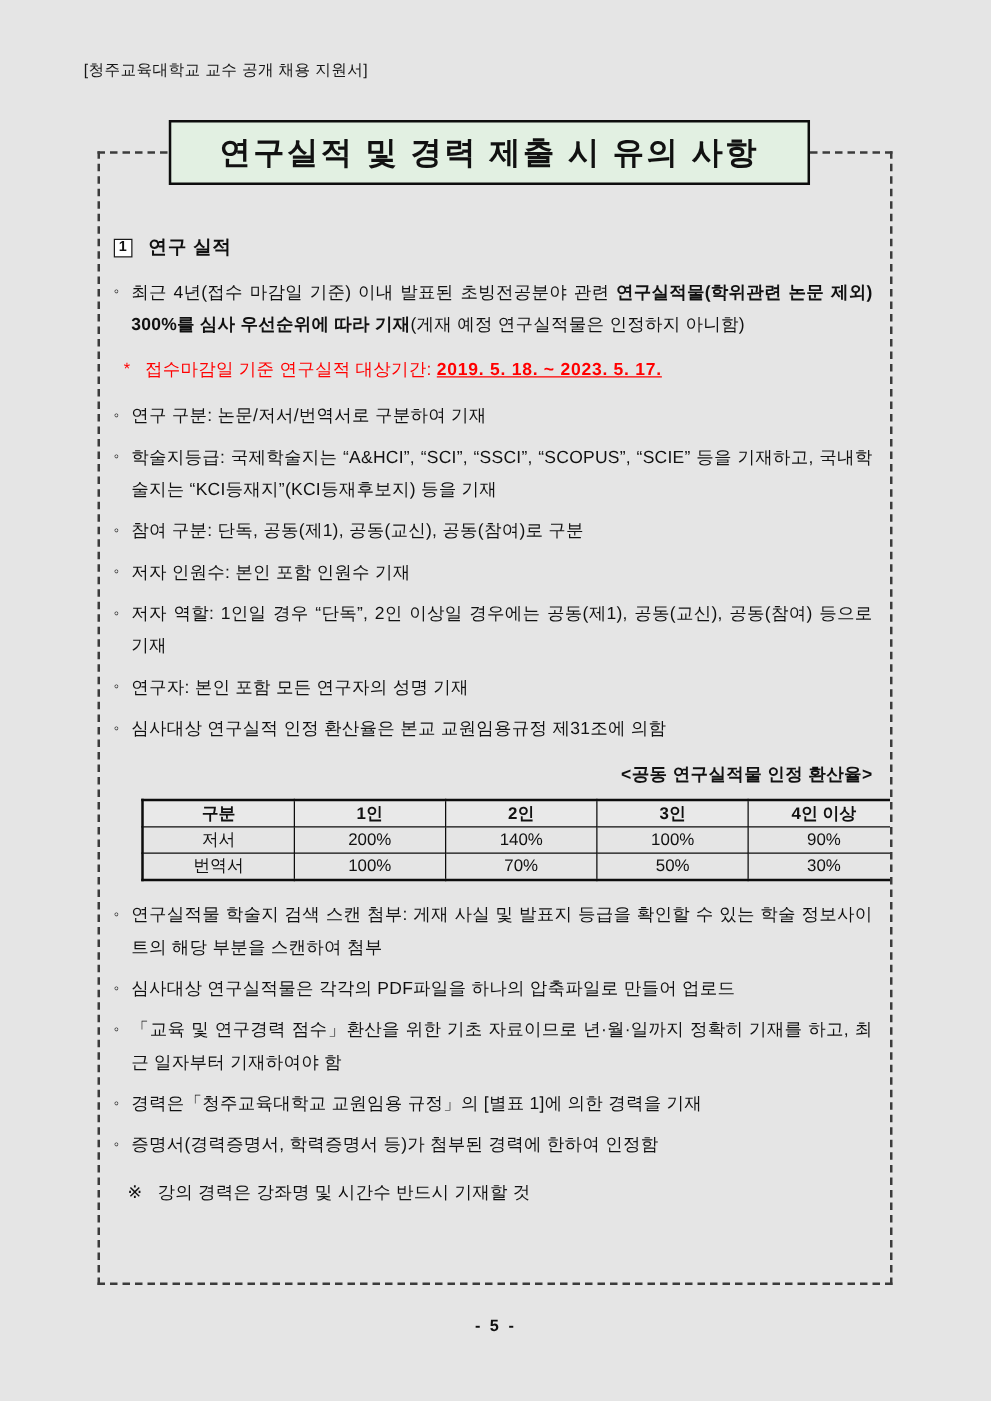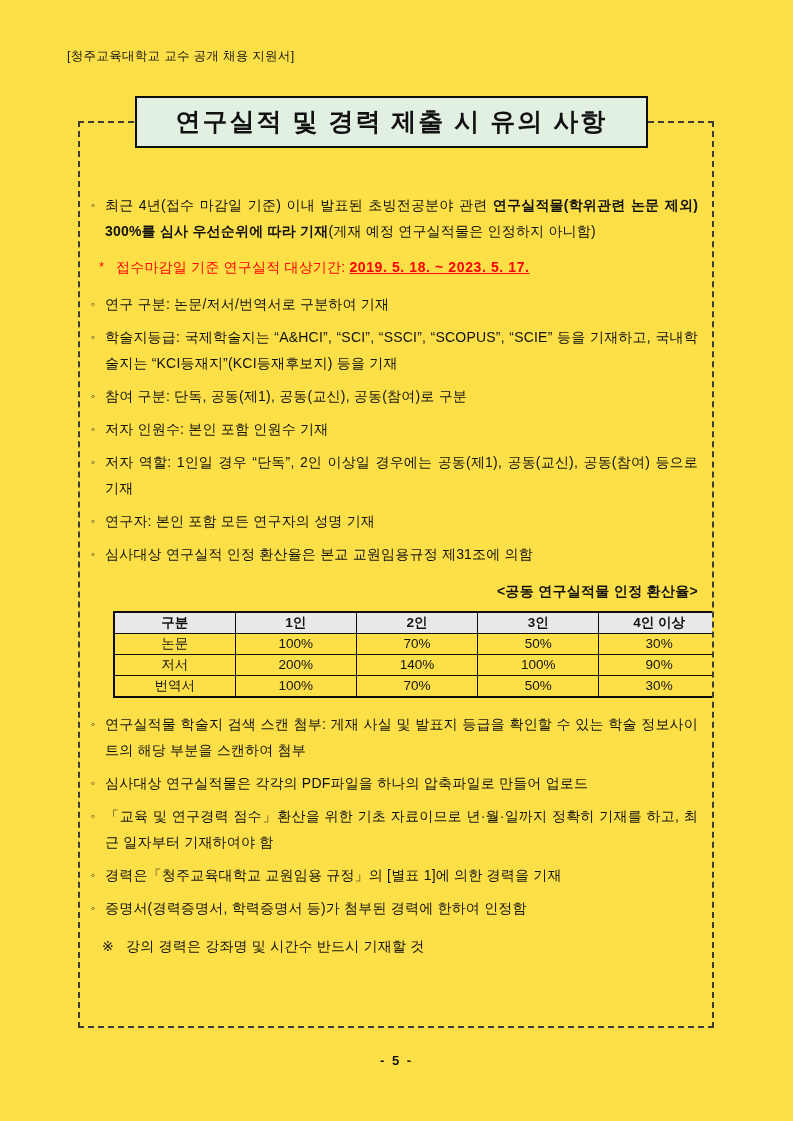--- a/index.html
+++ b/index.html
@@ -7,21 +7,21 @@
     --accent-red:#ff0000;
     --table-header-bg:#e9e9e9;
     --border-dark:#1a1a1a;
   }
   *{box-sizing:border-box;}
   html,body{margin:0;padding:0;background:#888;}
   .page{
     position:relative;
     width:793px;height:1121px;
     margin:0 auto;
-    background:#fde047;
+    background:#e5e5e5;
     font-family:"Liberation Sans","DejaVu Sans",sans-serif;
     color:#111111;
   }
   .header-tag{
     position:absolute;left:67px;top:48px;
     font-size:12.5px;letter-spacing:0.3px;color:#161616;
   }
   .title-box{
     position:absolute;top:96px;left:50%;transform:translateX(-51%);
     z-index:3;
@@ -108,20 +108,24 @@
 <div class="page">
 
   <div class="header-tag">[청주교육대학교 교수 공개 채용 지원서]</div>
 
   <div class="title-box">
     <span>연구실적 및 경력 제출 시 유의 사항</span>
   </div>
 
   <div class="dashed-box">
 
+    <div class="sec-heading">
+      <span class="boxnum">1</span>
+      <span>연구 실적</span>
+    </div>
 
     <div class="bullet">
       <span class="marker">◦</span>
       <div class="btext"><span>최근 4년(접수 마감일 기준) 이내 발표된 초빙전공분야 관련 </span><b>연구실적물(학위관련 논문 제외) 300%를 심사 우선순위에 따라 기재</b><span>(게재 예정 연구실적물은 인정하지 아니함)</span></div>
     </div>
 
     <div class="red-note">
       <span class="marker">*</span>
       <div class="btext"><span>접수마감일 기준 연구실적 대상기간: </span><b class="dates">2019. 5. 18. ~ 2023. 5. 17.</b></div>
     </div>
@@ -167,27 +171,20 @@
       <thead>
         <tr>
           <th>구분</th>
           <th>1인</th>
           <th>2인</th>
           <th>3인</th>
           <th>4인 이상</th>
         </tr>
       </thead>
       <tbody>
-        <tr>
-          <td>논문</td>
-          <td>100%</td>
-          <td>70%</td>
-          <td>50%</td>
-          <td>30%</td>
-        </tr>
         <tr>
           <td>저서</td>
           <td>200%</td>
           <td>140%</td>
           <td>100%</td>
           <td>90%</td>
         </tr>
         <tr>
           <td>번역서</td>
           <td>100%</td>

